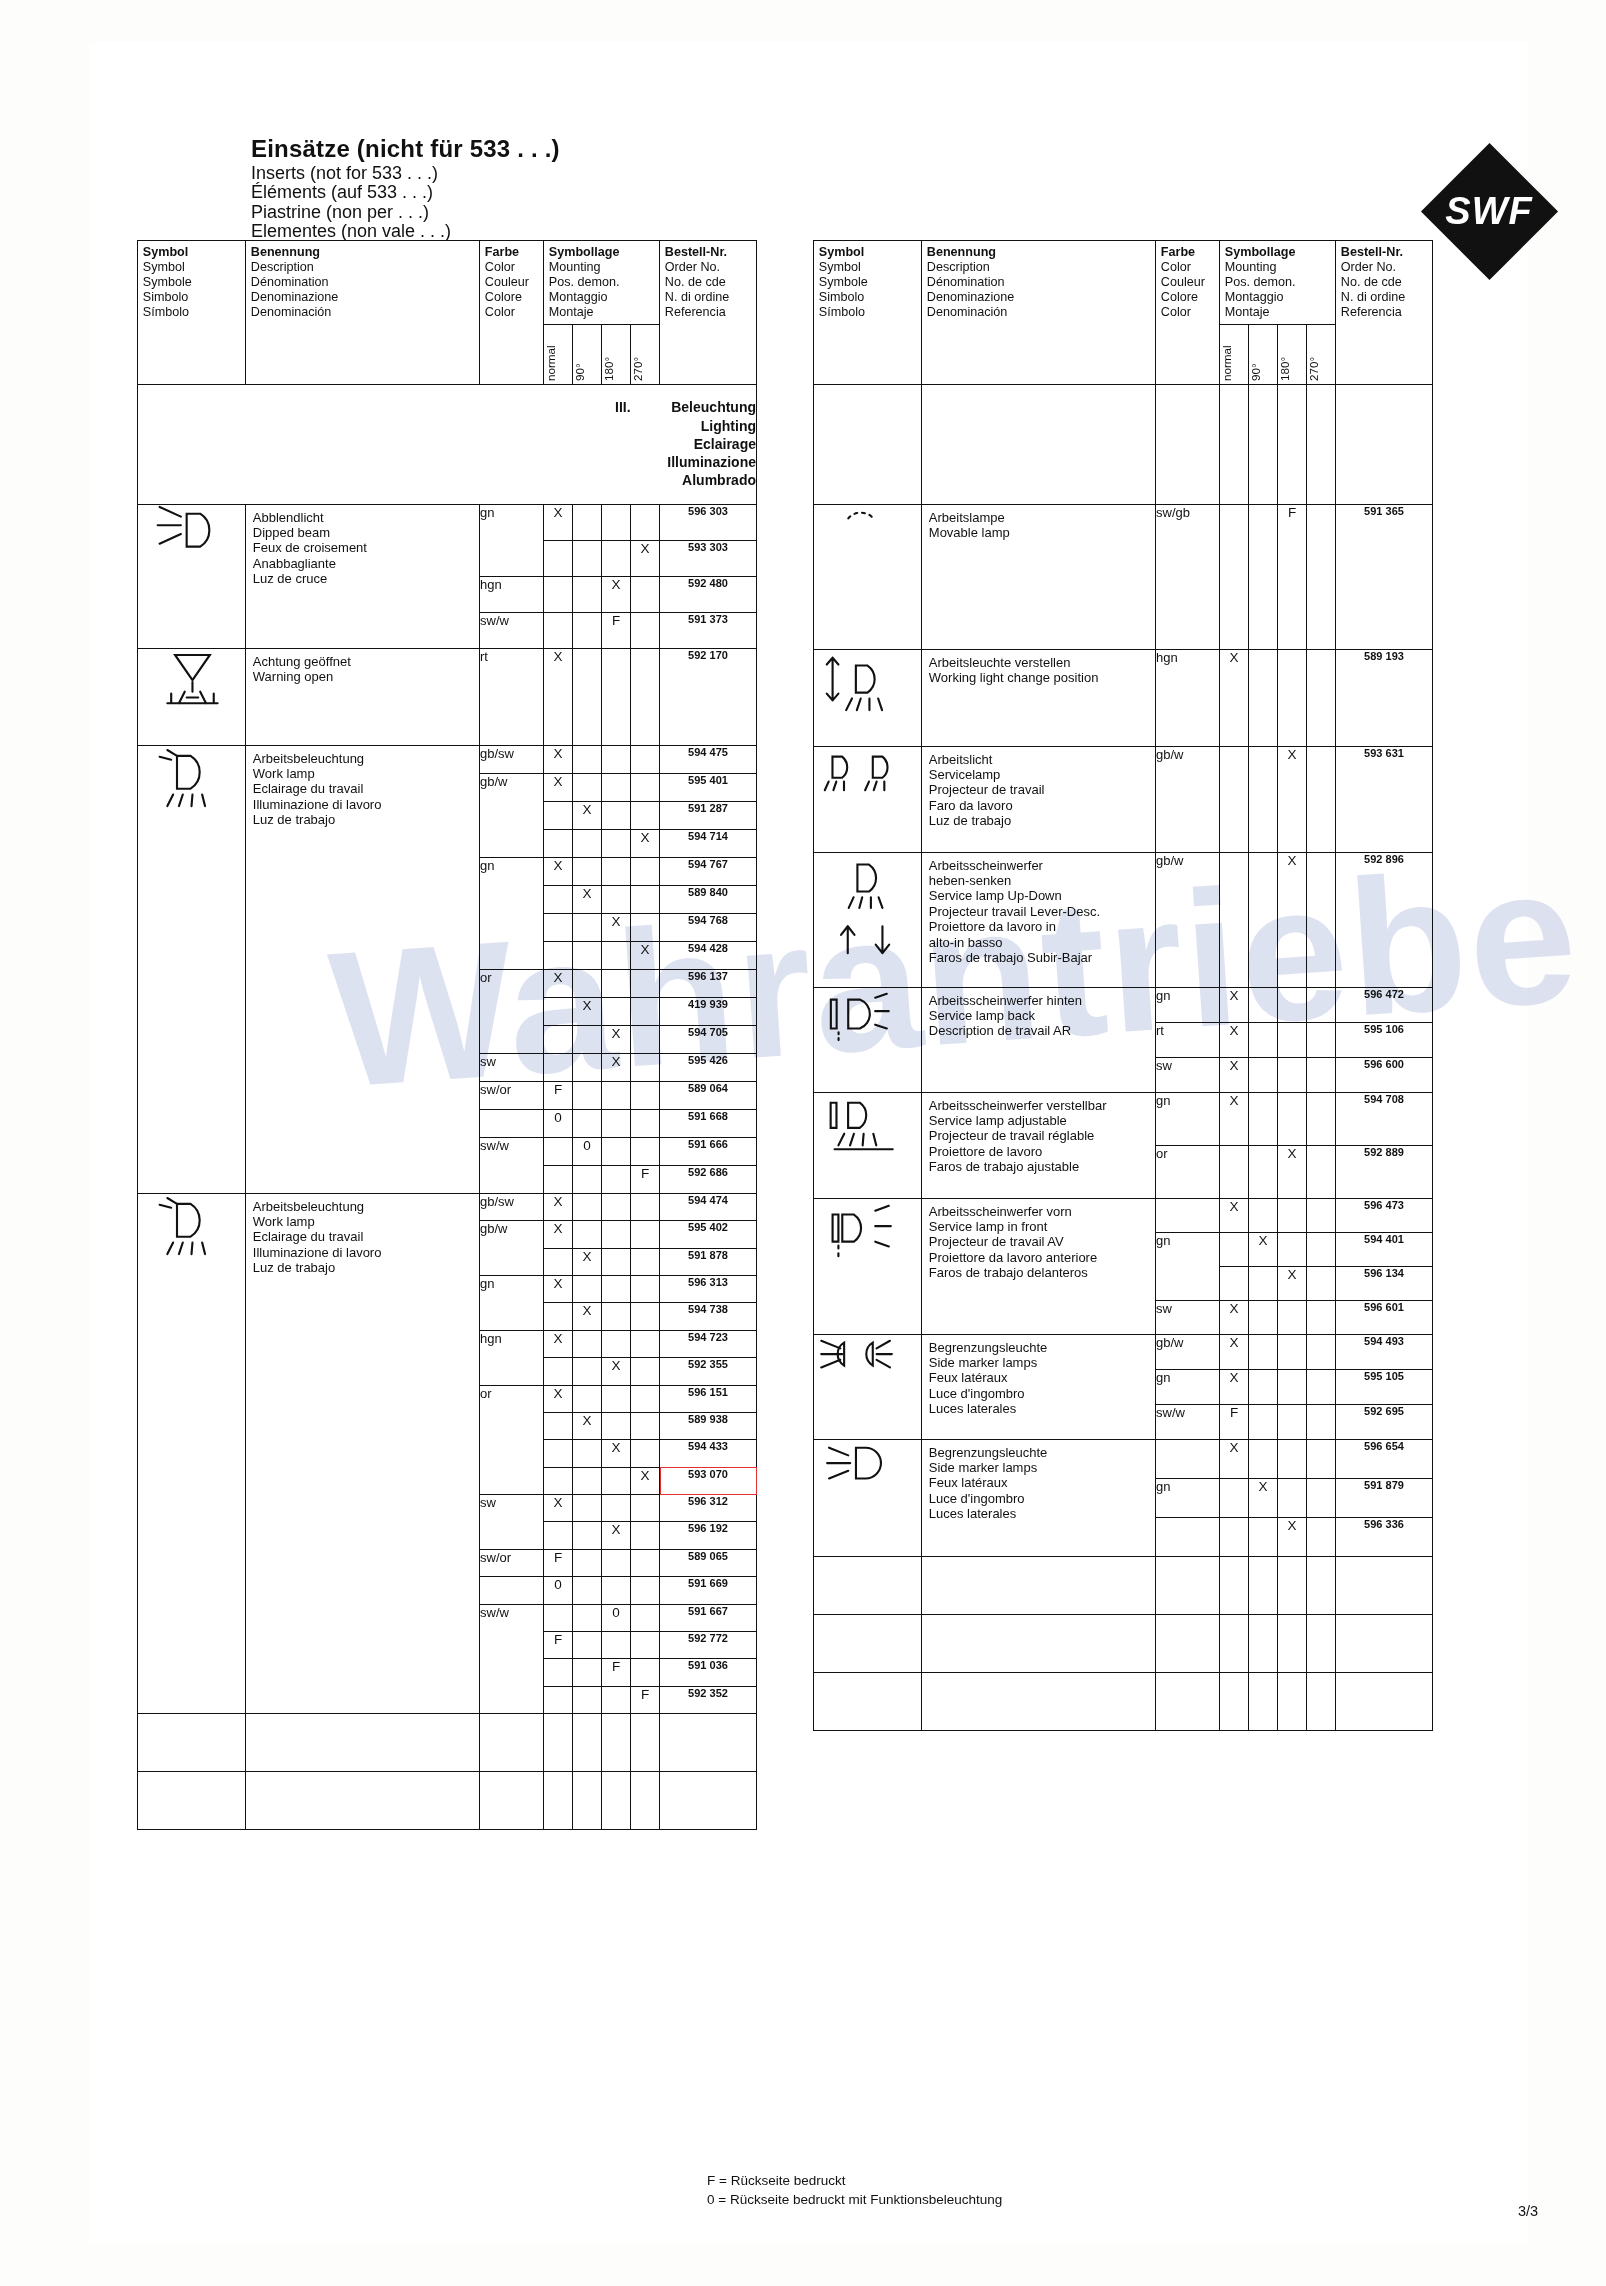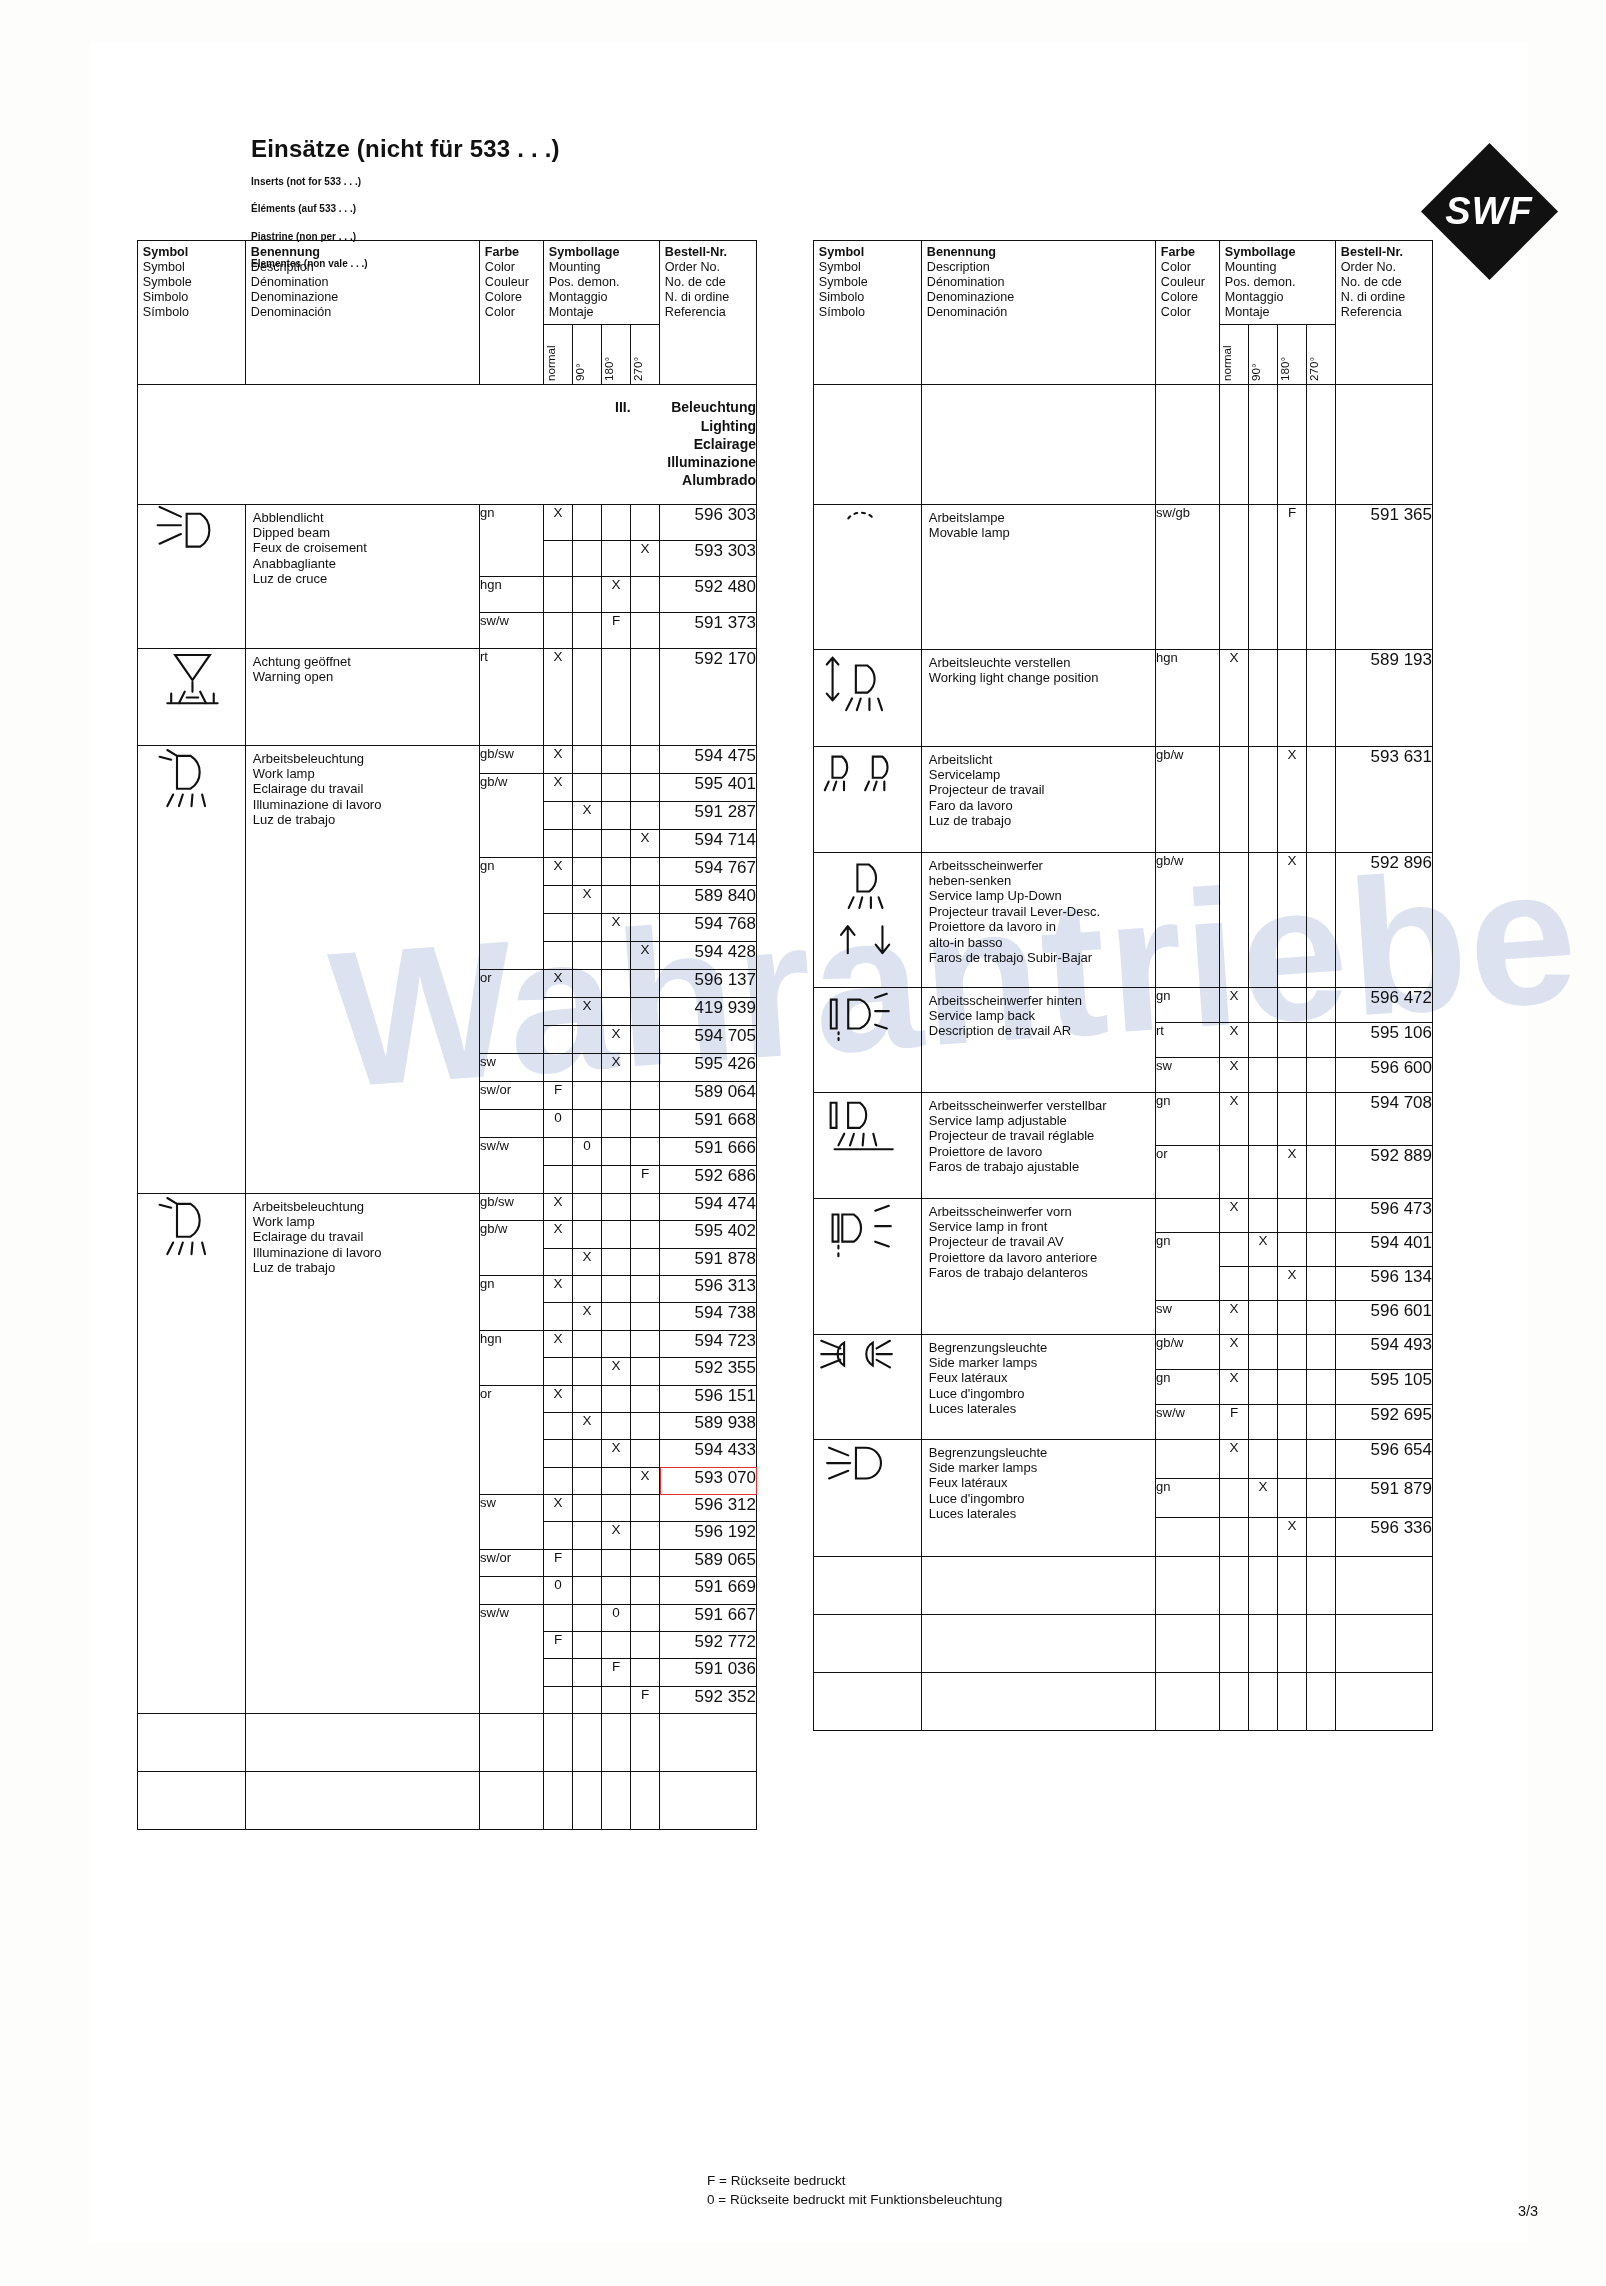--- a/index.html
+++ b/index.html
@@ -28,21 +28,21 @@
     opacity:.55;
     letter-spacing:1.9px;
     transform:rotate(-4deg);
     white-space:nowrap;
     pointer-events:none;
     font-family:"Liberation Sans",sans-serif;
   }
   
   .title-block{position:absolute;left:162px;top:93px;}
   .title-main{font-size:24px;font-weight:bold;color:#111;letter-spacing:0.2px;}
-  .title-sub{font-size:10px;font-weight:bold;color:#111;line-height:17.4px;margin-top:10px;}
+  .title-sub{font-size:18px;font-weight:normal;color:#111;line-height:17.4px;margin-top:2px;}
   .logo{
     position:absolute;left:1337px;top:106px;width:126px;height:126px;
   }
   .logo .diamond{
     position:absolute;left:14.5px;top:14.5px;width:97px;height:97px;
     background:#111;transform:rotate(45deg);
   }
   .logo .swf{
     position:absolute;left:0;top:0;width:126px;height:126px;
     display:flex;align-items:center;justify-content:center;
@@ -56,21 +56,21 @@
   }
   table.tbl td{border:1px solid #111;padding:0;vertical-align:top;}
   .pad{padding:3.9px 4.8px;}
   .hdr{font-size:12.6px;line-height:15px;}
   .hdr b{font-weight:bold;}
   .mid{vertical-align:middle;}
   .vtext{
     writing-mode:vertical-rl;transform:rotate(180deg);
     font-size:11.6px;text-align:left;white-space:nowrap;
   }
-  .ord{font-weight:normal;font-size:17px;text-align:right;padding:2.9px 3.9px;}
+  .ord{font-weight:bold;font-size:11px;text-align:center;padding:2.9px 3.9px;}
   .mark{font-size:13.5px;text-align:center;}
   .desc{font-size:13px;line-height:15.4px;padding:4.8px 6.8px;}
   .colr{font-size:13px;text-align:left;padding-left:6.8px;}
   .highlight{outline:1.9px solid #e03030;outline-offset:-1.9px;}
   
   .foot{
     position:absolute;left:618px;top:2129px;font-size:13.5px;line-height:19.3px;color:#111;
   }
   .pageno{position:absolute;left:1429px;top:2161px;font-size:14.5px;color:#111;}
   svg{display:block;}

